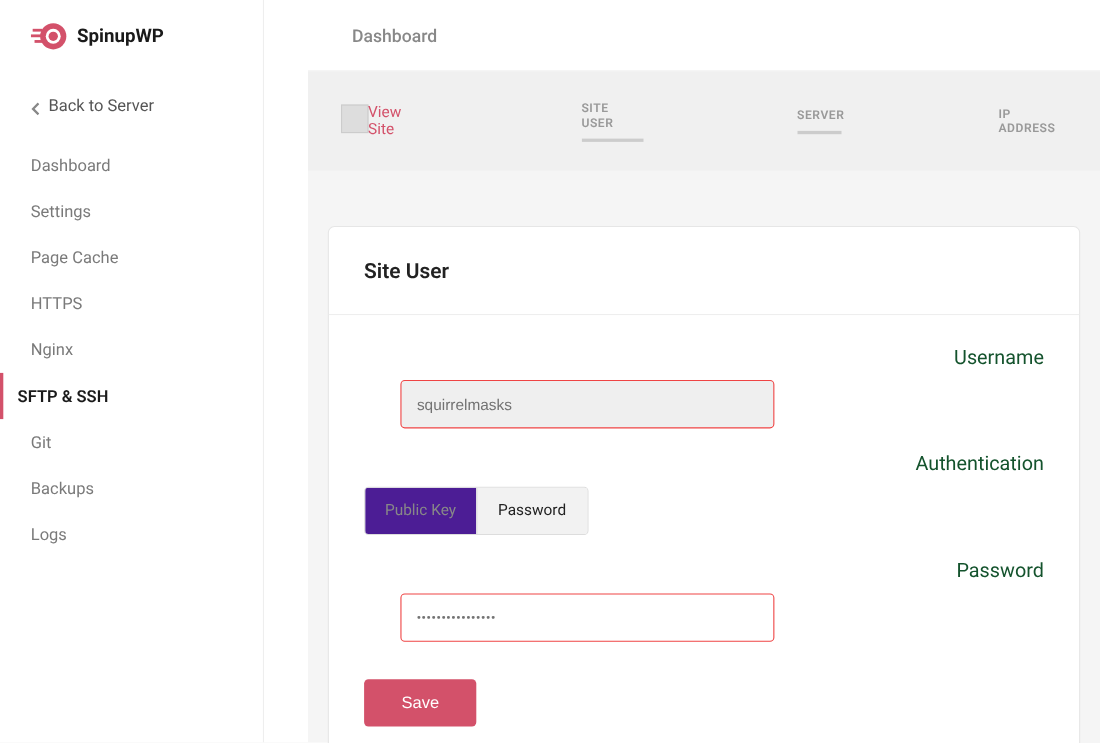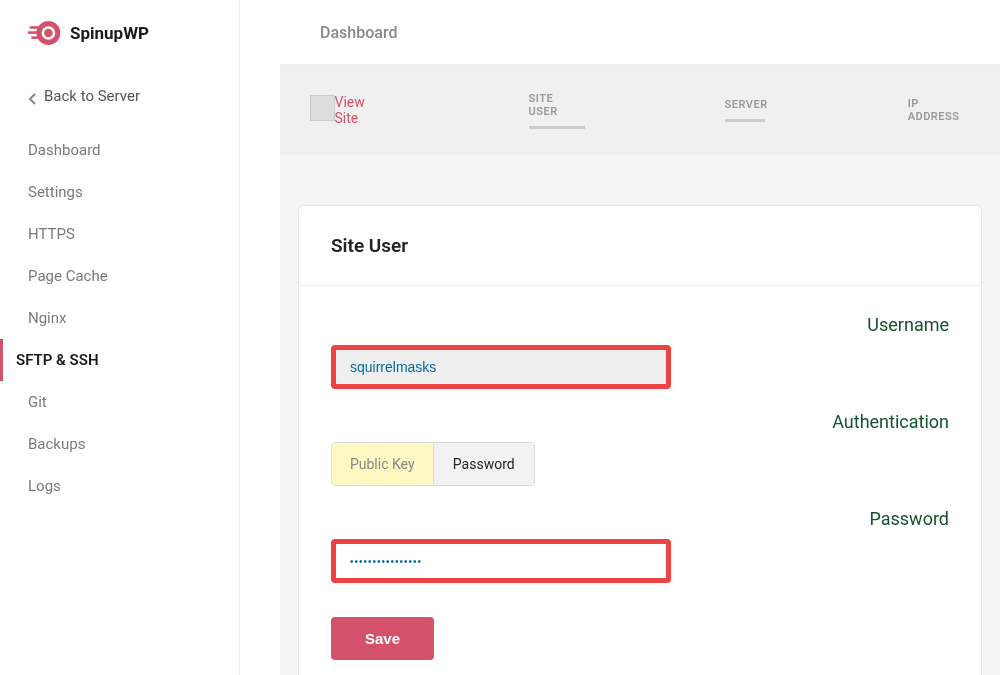--- a/index.html
+++ b/index.html
@@ -23,27 +23,27 @@
 .view-site-label { color: #d3516a; font-size: 14px; }
 .info-item { display: flex; flex-direction: column; gap: 8px; }
 .info-label { color: #999; font-size: 11px; font-weight: 600; letter-spacing: 0.5px; }
 .info-underline { width: 56px; height: 3px; background: #ccc; }
 .content { flex: 1; padding: 50px 18px 0; overflow: auto; }
 .card { background: #fff; border: 1px solid #e6e6e6; border-radius: 6px; }
 .card-header { padding: 28px 32px; border-bottom: 1px solid #eee; }
 .card-title { font-size: 19px; font-weight: 600; color: #222; }
 .card-body { padding: 28px 32px 20px; }
 .form-label { font-size: 18px; color: #14532d; margin-bottom: 10px; display: block; text-align: right; }
-.form-input { width: 340px; height: 44px; border: 5px solid #ef4444; border-radius: 4px; padding: 0 14px; font-size: 14px; color: #0369a1; background: #fff; }
+.form-input { width: 340px; height: 44px; border: 1px solid #ef4444; border-radius: 4px; padding: 0 14px; font-size: 14px; color: #737373; background: #fff; margin-left: 33px; }
 .form-input[readonly] { background: #efefef; }
 .form-group { margin-bottom: 22px; }
 .seg { display: flex; border: 1px solid #ddd; border-radius: 4px; width: 204px; overflow: hidden; }
-.seg-item { flex: 1; height: 42px; display: flex; align-items: center; justify-content: center; font-size: 14px; cursor: pointer; color: #888; background: #fef9c3; }
+.seg-item { flex: 1; height: 42px; display: flex; align-items: center; justify-content: center; font-size: 14px; cursor: pointer; color: #888; background: #4c1d95; }
 .seg-item.active { background: #f2f2f2; color: #222; border-left: 1px solid #ddd; }
-.btn-save { background: #d3516a; color: #fff; border: none; border-radius: 4px; padding: 13px 34px; font-size: 15px; font-weight: 700; cursor: pointer; margin-top: 12px; }
+.btn-save { background: #d3516a; color: #fff; border: none; border-radius: 4px; padding: 13px 34px; font-size: 15px; font-weight: 400; cursor: pointer; margin-top: 12px; }
 .pwd-dots { letter-spacing: 1px; font-size: 10px; }
 </style>
 </head>
 <body>
 
 <div class="app">
   <aside class="sidebar">
     <div class="logo-area">
       <svg class="logo-mark" viewBox="0 0 40 32">
         <circle cx="24" cy="16" r="14" fill="#d3516a"></circle>
@@ -57,22 +57,22 @@
     </div>
     <div class="back-link">
       <svg width="8" height="12" viewBox="0 0 8 12">
           <path d="M7 1 L2 6 L7 11" stroke="#888" stroke-width="2" fill="none"></path>
         </svg>
       <span>Back to Server</span>
     </div>
     <nav class="nav">
       <div class="nav-item"><span>Dashboard</span></div>
       <div class="nav-item"><span>Settings</span></div>
+      <div class="nav-item"><span>Page Cache</span></div>
       <div class="nav-item"><span>HTTPS</span></div>
-      <div class="nav-item"><span>Page Cache</span></div>
       <div class="nav-item"><span>Nginx</span></div>
       <div class="nav-item active"><span>SFTP &amp; SSH</span></div>
       <div class="nav-item"><span>Git</span></div>
       <div class="nav-item"><span>Backups</span></div>
       <div class="nav-item"><span>Logs</span></div>
     </nav>
   </aside>
 
   <main class="main">
     <div class="top-bar">

